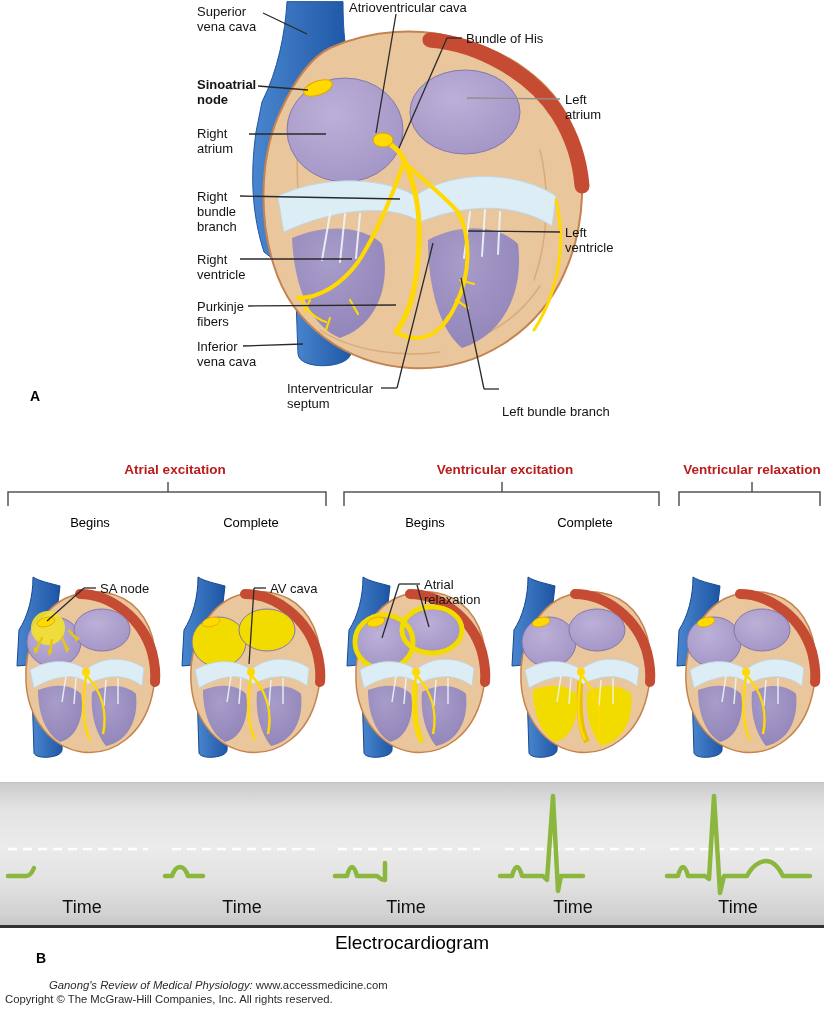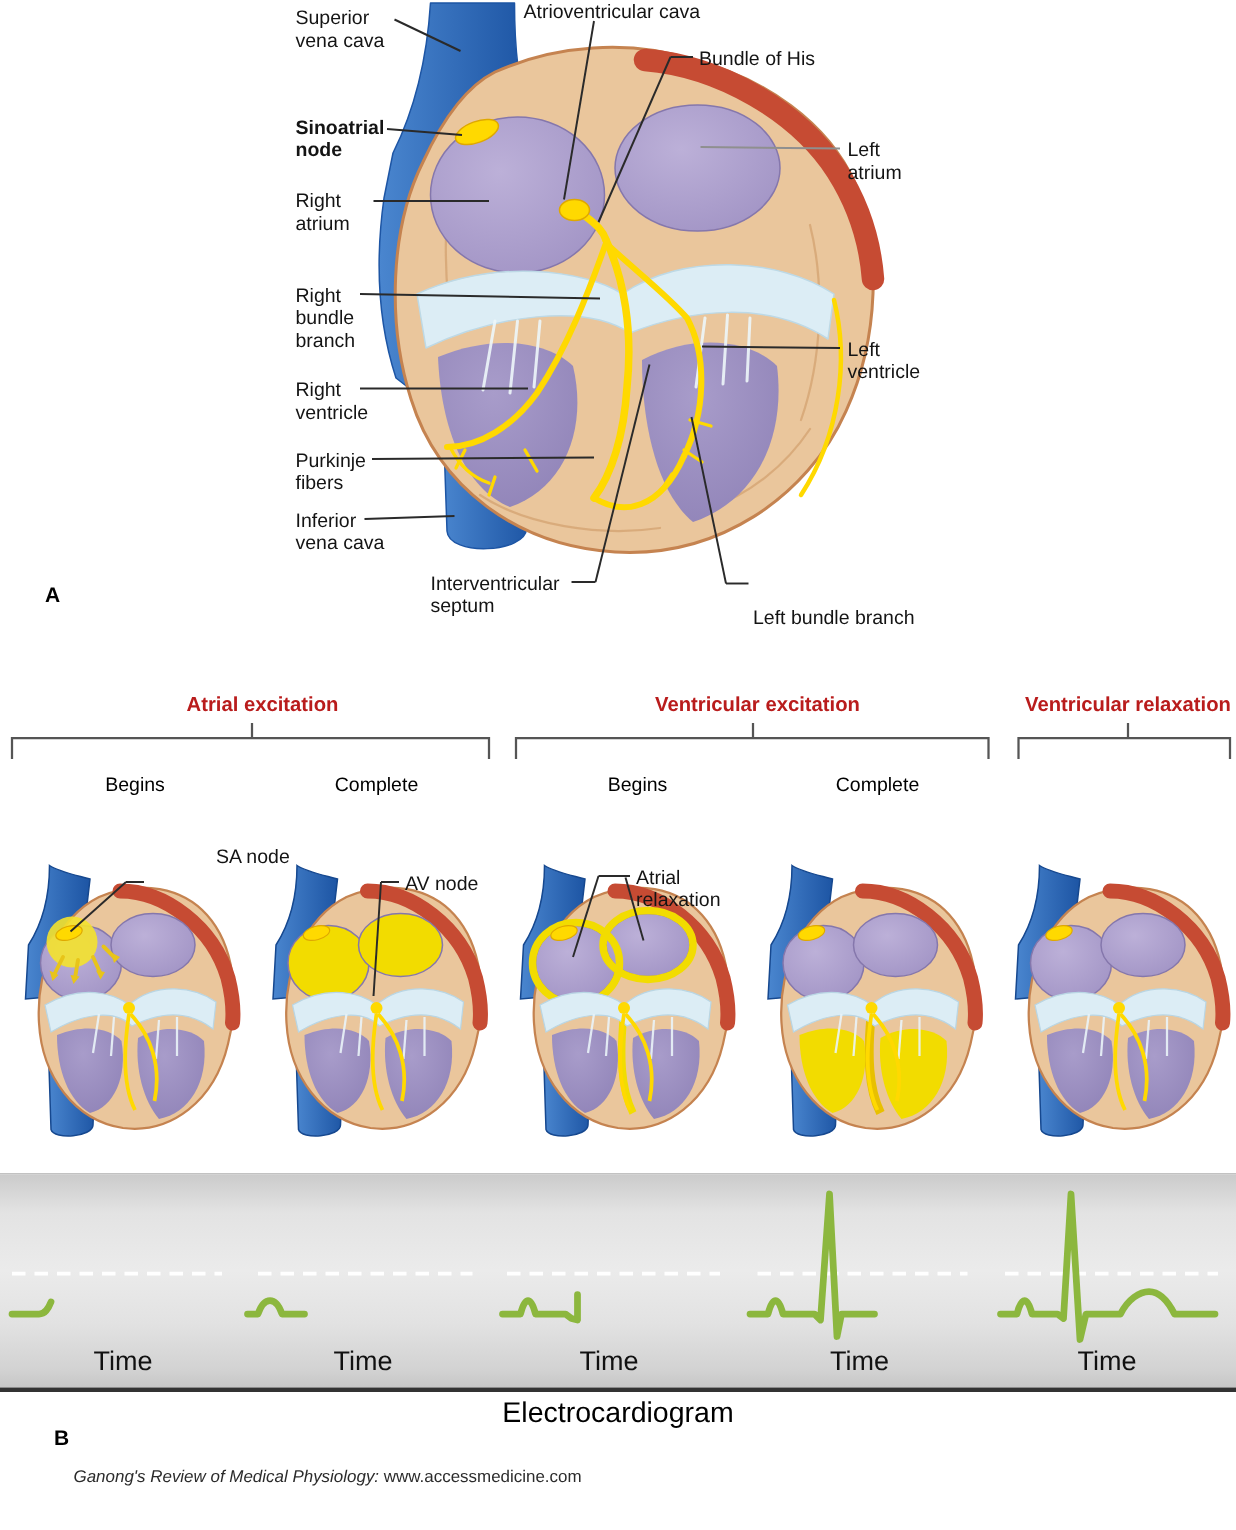--- a/index.html
+++ b/index.html
@@ -346,22 +346,22 @@
 <svg id="leader-b-svg" width="824" height="700" viewBox="0 0 824 700">
     <line x1="96" y1="588" x2="84" y2="588" stroke="#2a2a2a" stroke-width="1.3"></line>
     <line x1="84" y1="588" x2="47" y2="621" stroke="#2a2a2a" stroke-width="1.3"></line>
     <line x1="266" y1="588" x2="254" y2="588" stroke="#2a2a2a" stroke-width="1.3"></line>
     <line x1="254" y1="588" x2="249" y2="664" stroke="#2a2a2a" stroke-width="1.3"></line>
     <line x1="420" y1="584" x2="399" y2="584" stroke="#2a2a2a" stroke-width="1.3"></line>
     <line x1="399" y1="584" x2="382" y2="638" stroke="#2a2a2a" stroke-width="1.3"></line>
     <line x1="417" y1="585" x2="429" y2="627" stroke="#2a2a2a" stroke-width="1.3"></line>
   </svg>
 <div id="b-labels">
-    <div class="a-label" style="left: 100px; top: 563px; margin-left: 44px;">SA node</div>
-    <div class="a-label" style="left: 270px; top: 581px;">AV node</div>
+    <div class="a-label" style="left: 100px; top: 581px;">SA node</div>
+    <div class="a-label" style="left: 270px; top: 581px;">AV cava</div>
     <div class="a-label" style="left: 424px; top: 577px;">Atrial
 relaxation</div>
   </div>
 
 <div id="ecg-band">
   <svg id="ecg-svg" width="824" height="143" viewBox="0 0 824 143">
       <line x1="8" y1="66" x2="148" y2="66" stroke="#ffffff" stroke-width="2.5" stroke-dasharray="9 6"></line>
       <line x1="172" y1="66" x2="315" y2="66" stroke="#ffffff" stroke-width="2.5" stroke-dasharray="9 6"></line>
       <line x1="338" y1="66" x2="480" y2="66" stroke="#ffffff" stroke-width="2.5" stroke-dasharray="9 6"></line>
       <line x1="505" y1="66" x2="645" y2="66" stroke="#ffffff" stroke-width="2.5" stroke-dasharray="9 6"></line>
@@ -378,13 +378,14 @@
     <div class="time-label" style="left: 242px; top: 897px;">Time</div>
     <div class="time-label" style="left: 406px; top: 897px;">Time</div>
     <div class="time-label" style="left: 573px; top: 897px;">Time</div>
     <div class="time-label" style="left: 738px; top: 897px;">Time</div>
   </div>
 <div id="ecg-caption">Electrocardiogram</div>
 <div class="section-letter" style="left:36px;top:950px;">B</div>
 
 <div id="footer">
   <div><span class="it">Ganong's Review of Medical Physiology:</span><span> www.accessmedicine.com</span></div>
+  <div>Copyright © The McGraw-Hill Companies, Inc. All rights reserved.</div>
 </div>
 
 </body></html>

